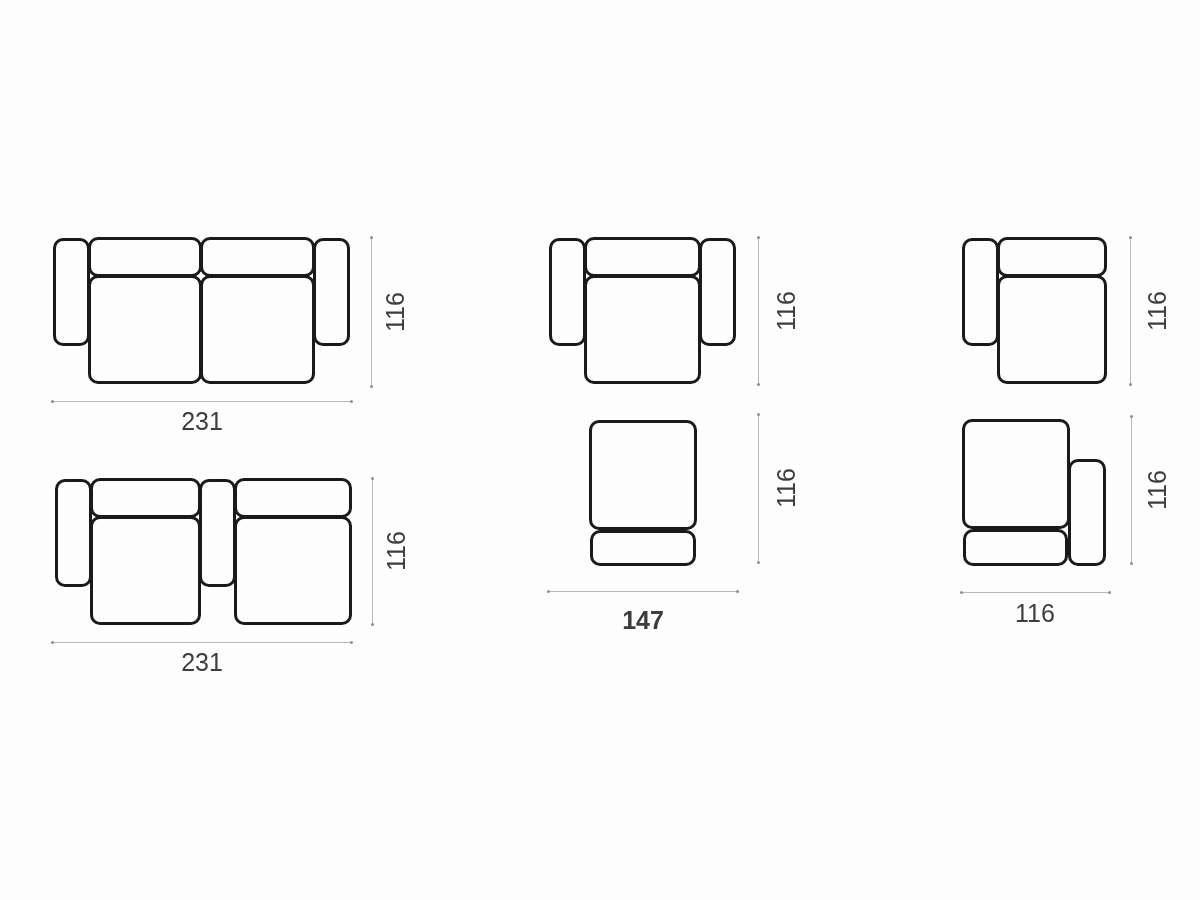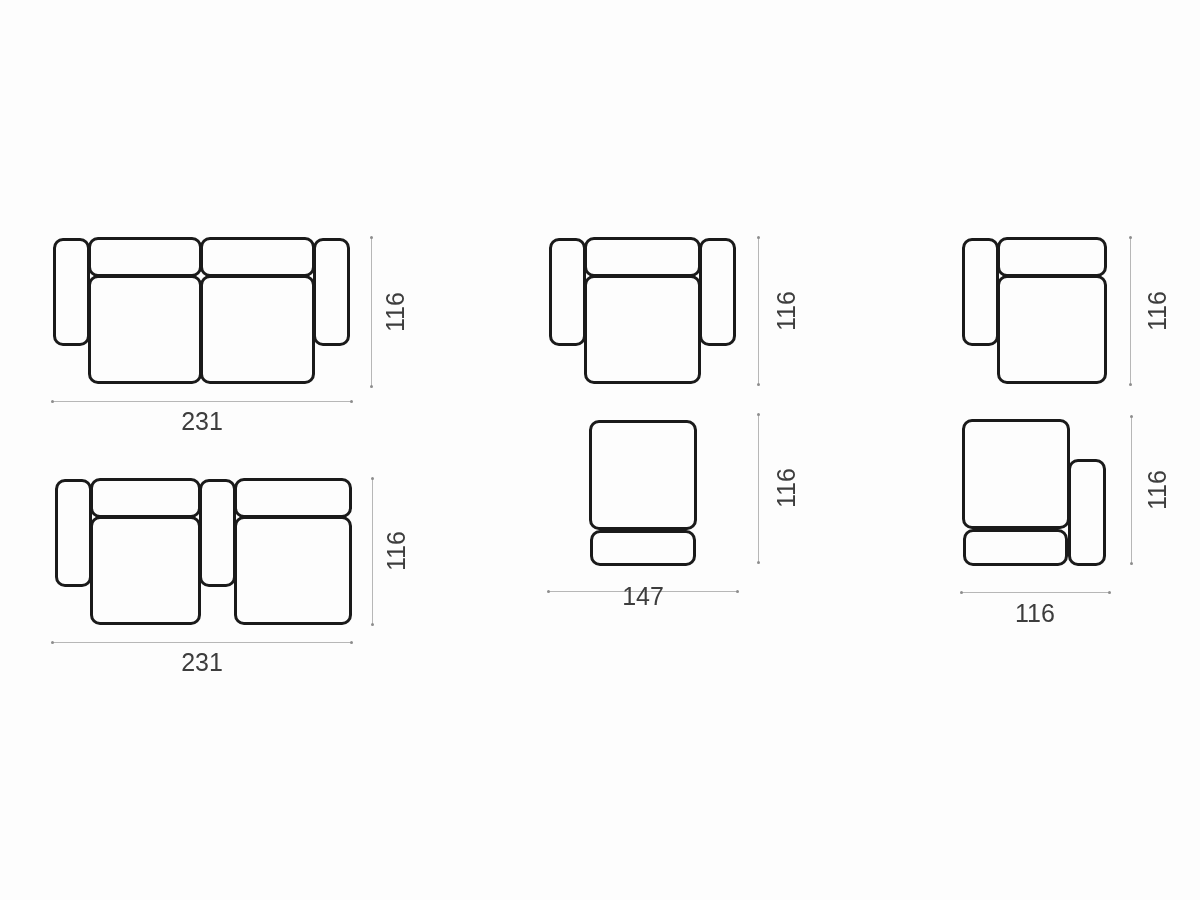--- a/index.html
+++ b/index.html
@@ -67,21 +67,21 @@
   <div class="dim-v" style="left:758px;top:237px;height:148px;"></div>
   <span class="dim-label rot" style="left:786px;top:311px;">116</span>
 
   <div class="diagram" style="left:589px;top:420px;width:108px;height:146px;">
     <div class="piece" style="left:0px;top:0px;width:108px;height:110px;"></div>
     <div class="piece" style="left:1px;top:110px;width:106px;height:36px;"></div>
   </div>
   <div class="dim-v" style="left:758px;top:414px;height:149px;"></div>
   <span class="dim-label rot" style="left:786px;top:488px;">116</span>
   <div class="dim-h" style="left:548px;top:591px;width:190px;"></div>
-  <span class="dim-label" style="left:643px;top:596px;">147</span>
+  <span class="dim-label" style="left:643px;top:620px;font-weight:bold;">147</span>
 
   <div class="diagram" style="left:962px;top:237px;width:145px;height:147px;">
     <div class="piece" style="left:0px;top:1px;width:37px;height:108px;"></div>
     <div class="piece" style="left:35px;top:0px;width:110px;height:40px;"></div>
     <div class="piece" style="left:35px;top:38px;width:110px;height:109px;"></div>
   </div>
   <div class="dim-v" style="left:1130px;top:237px;height:148px;"></div>
   <span class="dim-label rot" style="left:1157px;top:311px;">116</span>
 
   <div class="diagram" style="left:962px;top:419px;width:145px;height:147px;">

